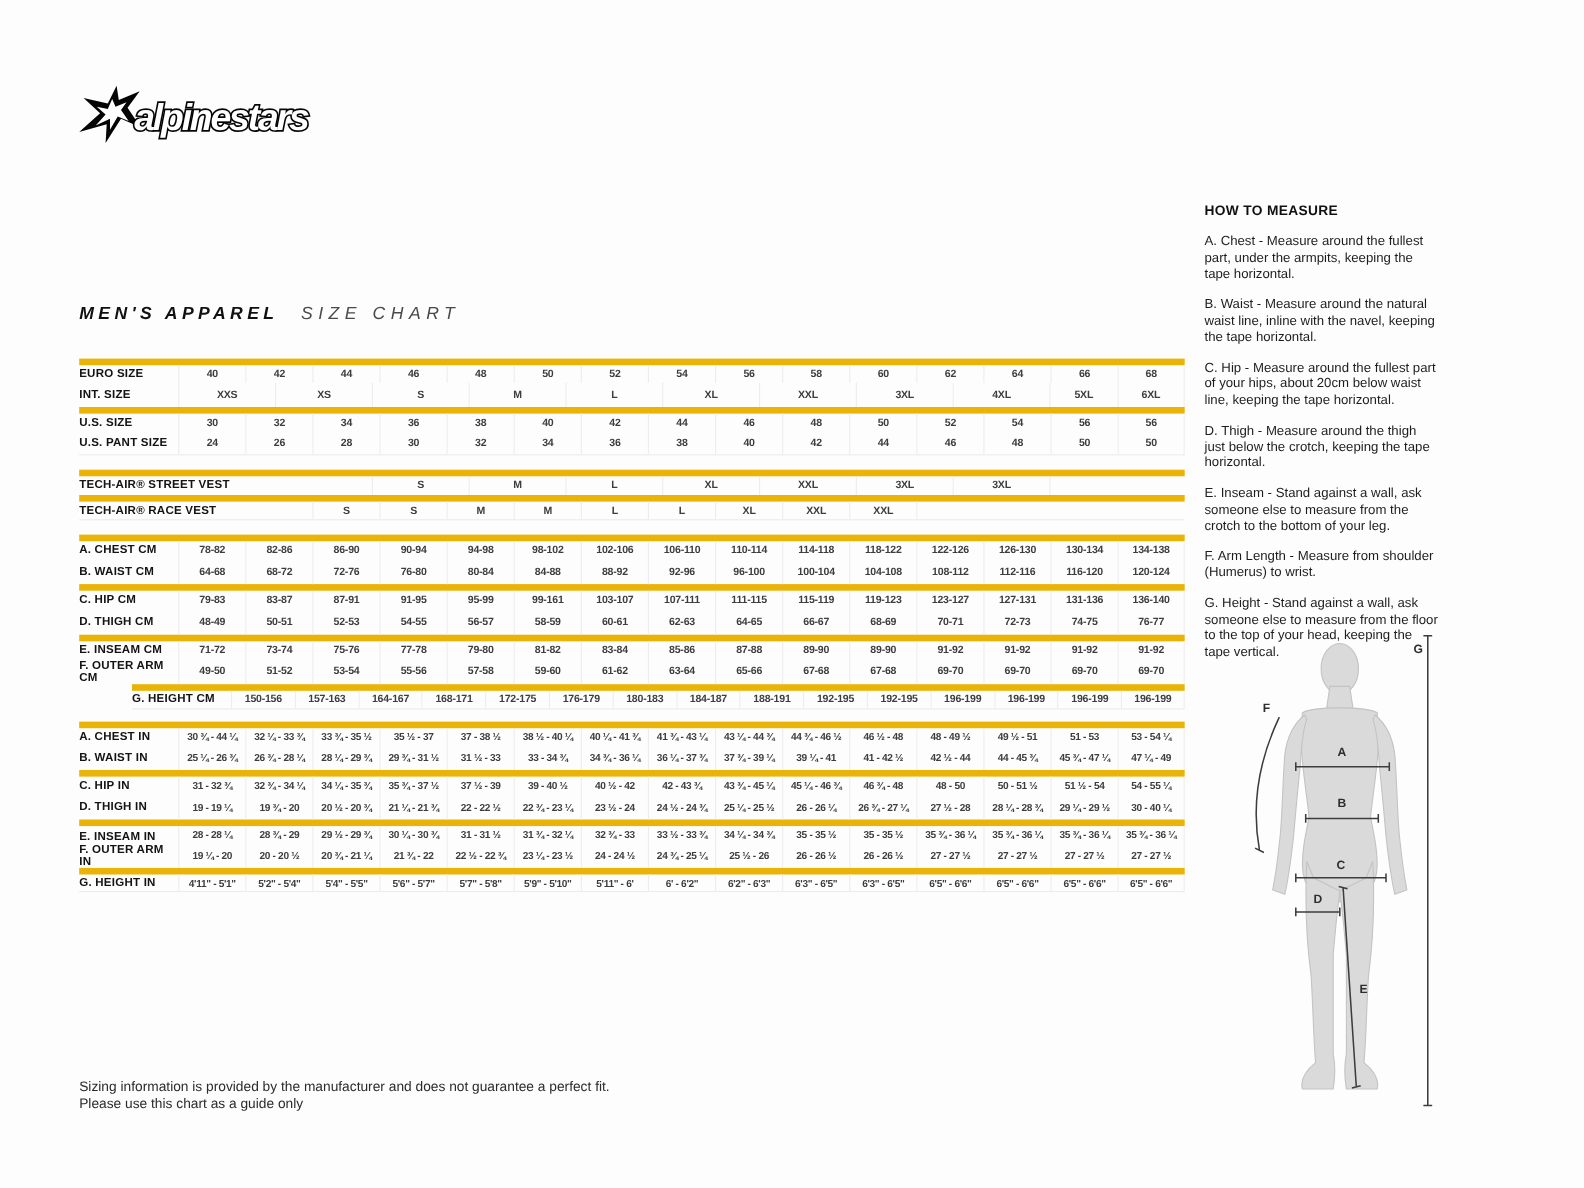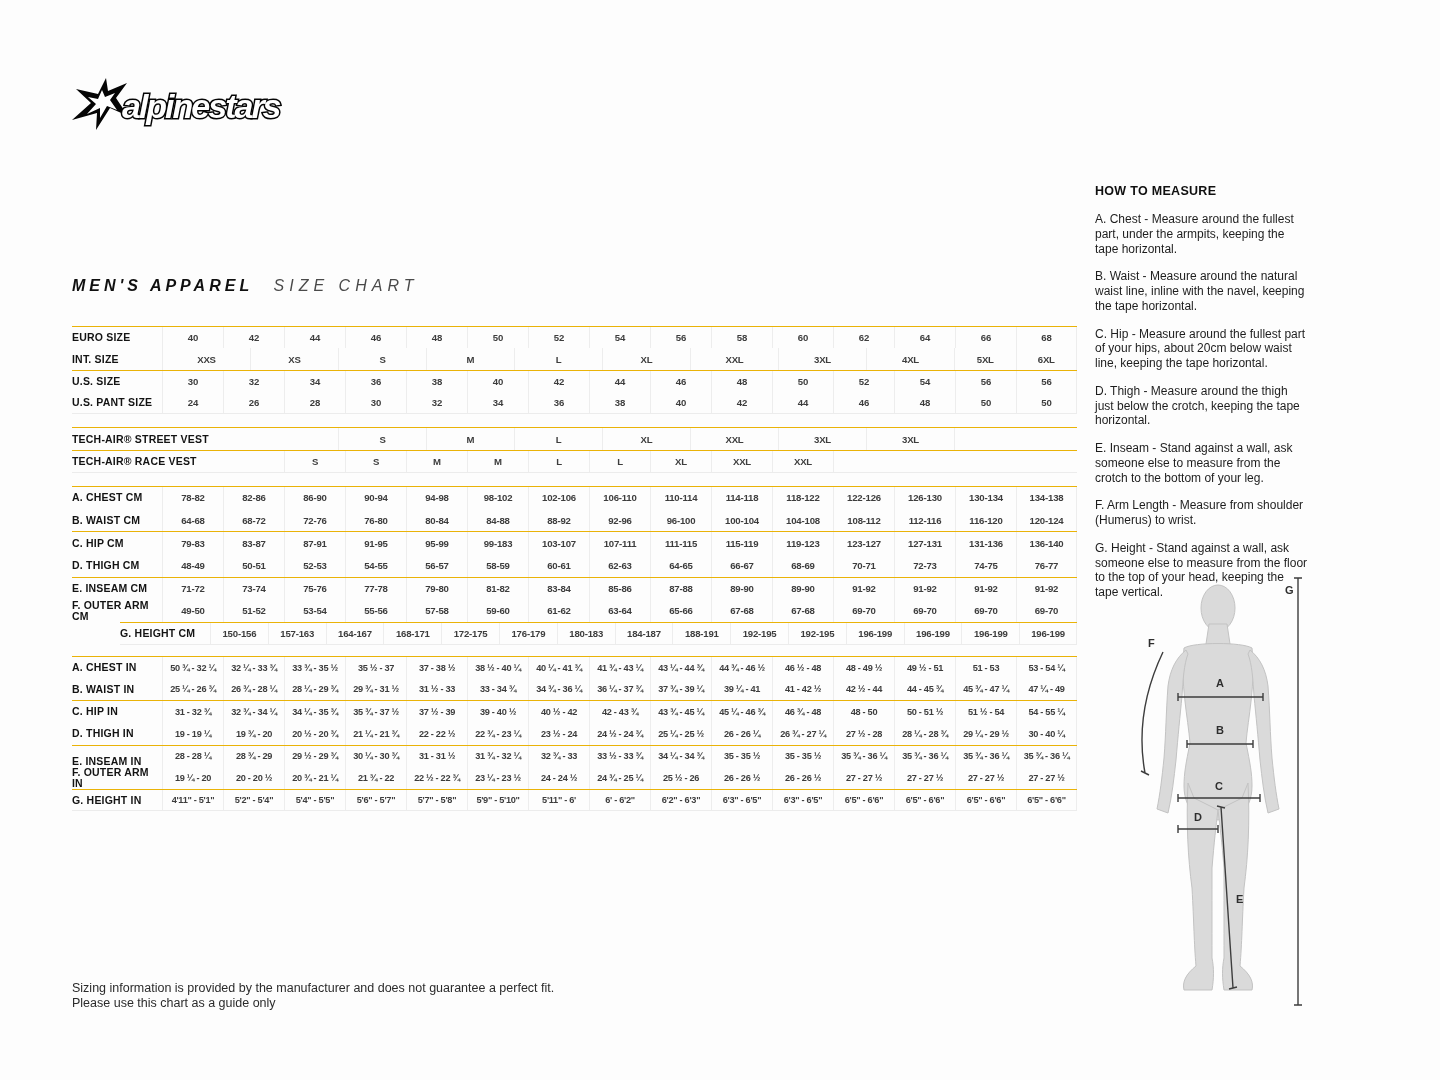--- a/index.html
+++ b/index.html
@@ -8,21 +8,21 @@
   
   .logo{position:absolute;left:70px;top:76px;}
   
   .title{position:absolute;left:72px;top:277px;font-style:italic;font-size:16px;letter-spacing:4px;white-space:nowrap;}
   .title .t-bold{font-weight:bold;color:#101010;}
   .title .t-light{font-weight:normal;color:#4a4a4a;margin-left:12px;letter-spacing:5px;}
   
   .size-table{position:absolute;left:72px;top:326px;width:1005px;height:492px;}
   .tsection{position:absolute;left:0;width:1005px;}
   .trow{display:flex;box-sizing:border-box;}
-  .trow.sep-top{border-top:1px solid #eab308;}
+  .trow.sep-top{border-top:6px solid #eab308;}
   .trow.sep-bottom{border-bottom:1px solid #ececec;}
   .rlabel{flex:0 0 90px;width:90px;display:flex;align-items:center;
           font-weight:bold;font-size:10.5px;line-height:11px;color:#131313;letter-spacing:.2px;}
   .rlabel.nowrap{white-space:nowrap;overflow:visible;z-index:2;}
   .cells{flex:1;display:grid;height:100%;}
   .g15{grid-template-columns:repeat(15,1fr);}
   .gint{grid-template-columns:repeat(9,88fr) repeat(2,61.5fr);}
   .cell{display:flex;align-items:center;justify-content:center;
         font-weight:bold;font-size:9.6px;color:#3d3d3d;white-space:nowrap;letter-spacing:-.2px;
         border-left:1px solid #ededed;box-sizing:border-box;}
@@ -220,21 +220,21 @@
           </div>
         </div>
         <div class="trow sep-top" style="height: 22.7px;">
           <div class="rlabel">C. HIP CM</div>
           <div class="cells g15">
             <div class="cell">79-83</div>
             <div class="cell">83-87</div>
             <div class="cell">87-91</div>
             <div class="cell">91-95</div>
             <div class="cell">95-99</div>
-            <div class="cell">99-183</div>
+            <div class="cell">99-161</div>
             <div class="cell">103-107</div>
             <div class="cell">107-111</div>
             <div class="cell">111-115</div>
             <div class="cell">115-119</div>
             <div class="cell">119-123</div>
             <div class="cell">123-127</div>
             <div class="cell">127-131</div>
             <div class="cell">131-136</div>
             <div class="cell rline">136-140</div>
           </div>
@@ -317,21 +317,21 @@
             <div class="cell">196-199</div>
             <div class="cell">196-199</div>
             <div class="cell rline">196-199</div>
           </div>
         </div>
       </div>
       <div class="tsection sec-in" style="top: 330px;">
         <div class="trow sep-top" style="height: 22.2px;">
           <div class="rlabel">A. CHEST IN</div>
           <div class="cells g15">
-            <div class="cell">50 ¾ - 32 ¼</div>
+            <div class="cell">30 ¾ - 44 ¼</div>
             <div class="cell">32 ¼ - 33 ¾</div>
             <div class="cell">33 ¾ - 35 ½</div>
             <div class="cell">35 ½ - 37</div>
             <div class="cell">37 - 38 ½</div>
             <div class="cell">38 ½ - 40 ¼</div>
             <div class="cell">40 ¼ - 41 ¾</div>
             <div class="cell">41 ¾ - 43 ¼</div>
             <div class="cell">43 ¼ - 44 ¾</div>
             <div class="cell">44 ¾ - 46 ½</div>
             <div class="cell">46 ½ - 48</div>

